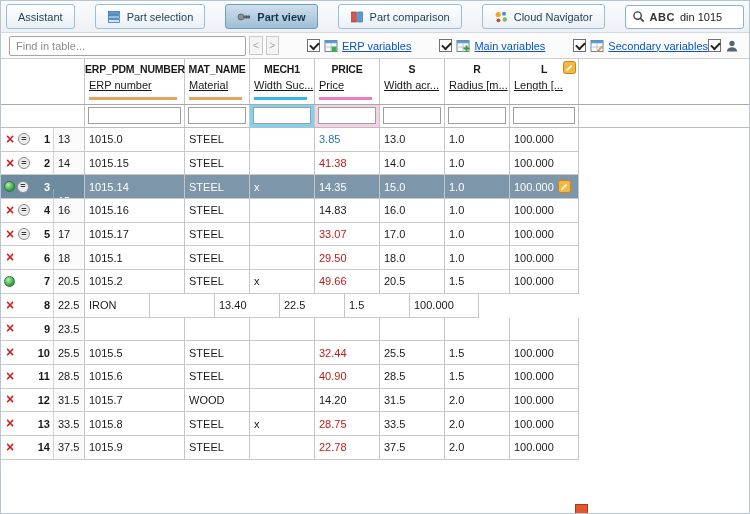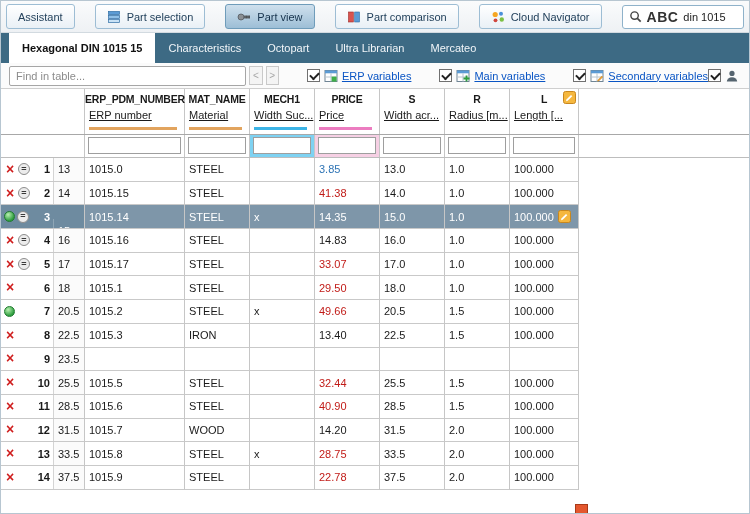--- a/index.html
+++ b/index.html
@@ -6,24 +6,24 @@
   html,body { background:#e8e8e8; }
   body { font-family:"Liberation Sans", sans-serif; font-size:11px; color:#1a1a1a; }
   .window { position:relative; width:750px; height:514px; background:#fff; border:1px solid #b7c6d1; overflow:hidden; }
 
   
   .topbar { height:32px; background:linear-gradient(#fafbfc,#eef1f4); border-bottom:1px solid #d2dae0;
             display:flex; align-items:center; padding:0 5px; gap:20px; }
   .ttab { height:25px; display:flex; align-items:center; gap:6px; padding:0 11px;
           border:1px solid #9dbdd4; border-radius:3px; background:linear-gradient(#ffffff,#e9f0f6);
           color:#24425c; cursor:default; white-space:nowrap; }
-  .ttab.active { background:linear-gradient(#cfe0ed,#9dbed6); border-color:#6f9cba; font-weight:normal; color:#16324c; }
+  .ttab.active { background:linear-gradient(#cfe0ed,#9dbed6); border-color:#6f9cba; font-weight:bold; color:#16324c; }
   .searchbox { margin-left:auto; width:130px; height:24px; border:1px solid #8fb2ca; border-radius:3px;
                background:#fff; display:flex; align-items:center; padding:0 6px; gap:5px; }
-  .search-mode { font-size:14px; font-weight:bold; color:#333; letter-spacing:.5px; }
+  .search-mode { font-size:11px; font-weight:bold; color:#333; letter-spacing:.5px; }
   .search-query { color:#222; }
 
   
   .docbar { height:30px; background:#3d6a84; display:flex; align-items:stretch; padding-left:8px; }
   .dtab { display:flex; align-items:center; padding:0 13px; color:#f2f6f9; cursor:default; white-space:nowrap; }
   .dtab.active { background:#fff; color:#111; font-weight:bold; }
 
   
   .viewbar { height:25px; background:#e9e9e9; display:flex; align-items:stretch; padding-left:8px;
              border-bottom:1px solid #cfcfcf; }
@@ -142,37 +142,20 @@
           <svg width="13" height="13" viewBox="0 0 14 14">
             <circle cx="6" cy="6" r="4" fill="none" stroke="#444" stroke-width="1.5"></circle>
             <line x1="9" y1="9" x2="12.6" y2="12.6" stroke="#444" stroke-width="1.8"></line>
           </svg>
         </span>
       <span class="search-mode">ABC</span>
       <span class="search-query">din 1015</span>
     </div>
   </div>
 
-  <div class="docbar">
-    <div class="dtab active">
-        <span>Hexagonal DIN 1015 15</span>
-      </div>
-    <div class="dtab">
-        <span>Characteristics</span>
-      </div>
-    <div class="dtab">
-        <span>Octopart</span>
-      </div>
-    <div class="dtab">
-        <span>Ultra Librarian</span>
-      </div>
-    <div class="dtab">
-        <span>Mercateo</span>
-      </div>
-  </div>
 
 
   <div class="toolbar">
     <input class="findinput" placeholder="Find in table..." style="">
     <div class="navbtn">&lt;</div>
     <div class="navbtn">&gt;</div>
 
     <div class="toggle">
       <span class="checkbox checked"></span>
       <span class="ticon">
@@ -495,23 +478,20 @@
         </div>
       </div>
       <div class="trow">
         <div class="cell rowhead w-rowhead">
           <span class="icons">
             <span class="icon-x">×</span>
           </span>
           <span class="rnum">8</span>
           <span class="rkey">22.5</span>
         </div>
-        <div class="cell w-erp bg-tan">
-          <span>1015.3</span>
-        </div>
         <div class="cell w-mat bg-tan">
           <span>IRON</span>
         </div>
         <div class="cell w-mech bg-blue">
           <span></span>
         </div>
         <div class="cell w-price bg-pink">
           <span style="color: rgb(26, 26, 26);">13.40</span>
         </div>
         <div class="cell w-s num-right">

